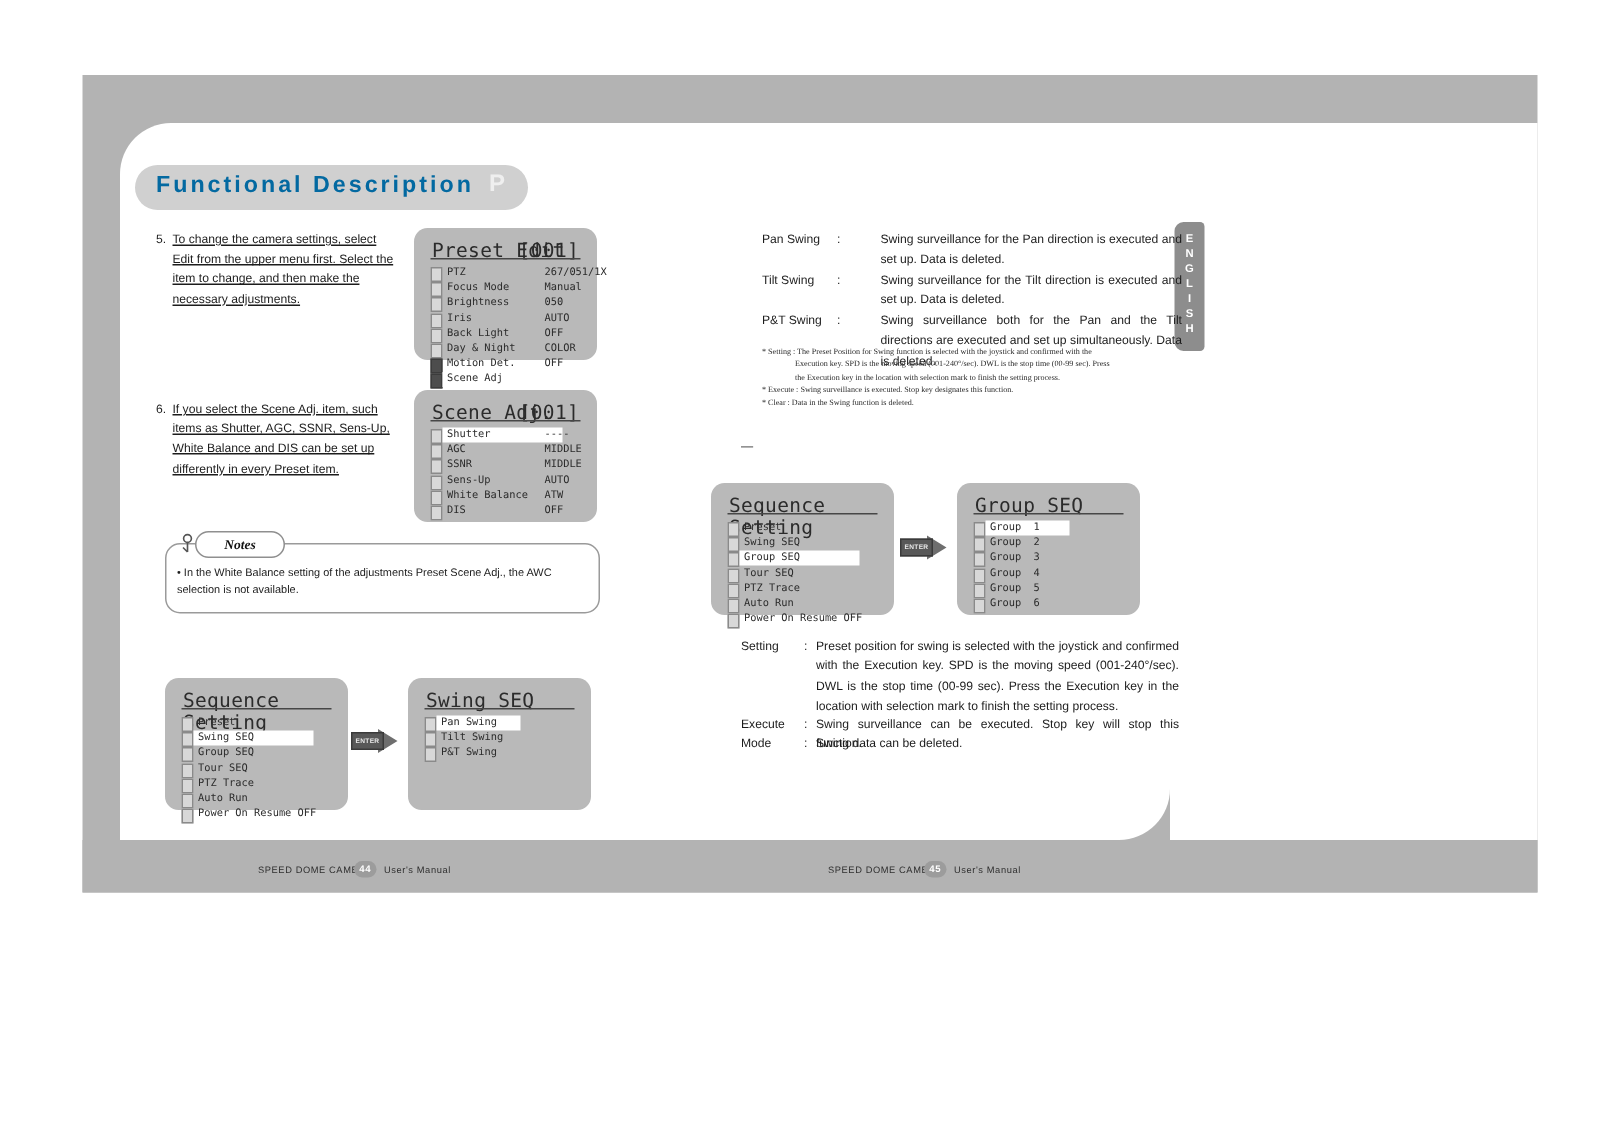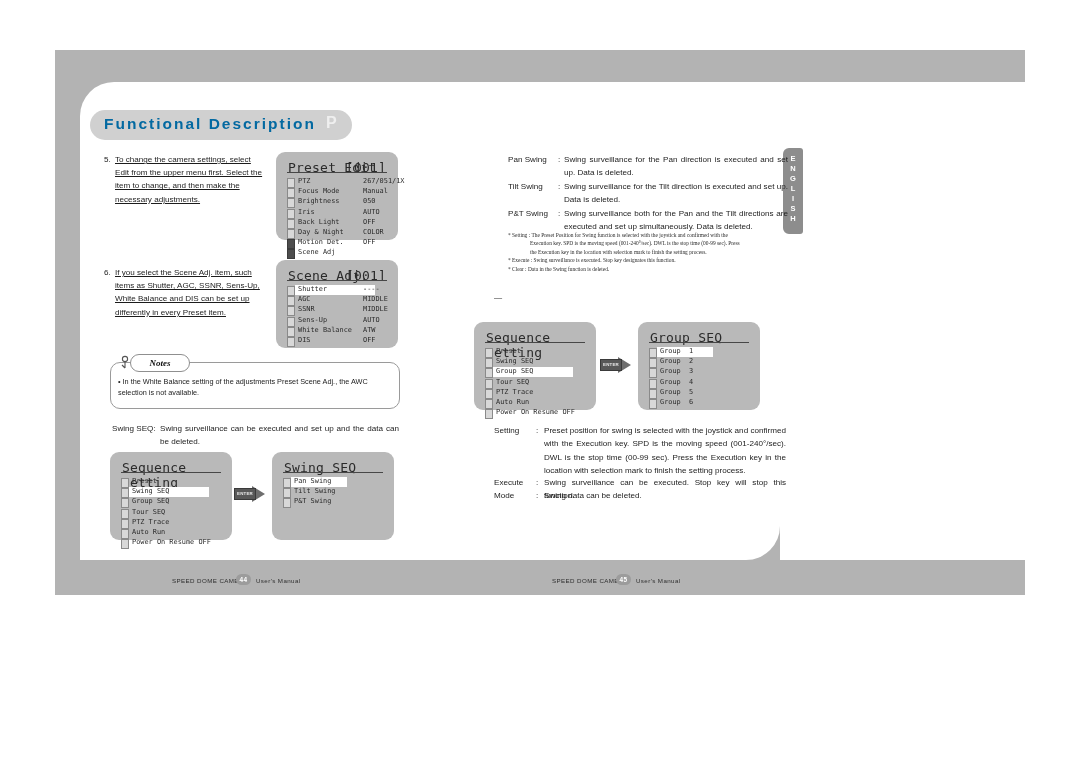--- a/index.html
+++ b/index.html
@@ -31,21 +31,21 @@
           writing-mode:vertical-rl;text-orientation:upright;margin:6px auto 0;text-align:center;
           line-height:9px;}
   .numitem{position:absolute;color:#1c1c1c;font-size:8.1px;line-height:13.2px;}
   .numitem .n{position:absolute;left:0;top:0;}
   .numitem .t{display:block;margin-left:11px;text-decoration:underline;}
 
   
   .defrow{position:absolute;color:#1c1c1c;font-size:8.1px;line-height:13.4px;}
   .defrow .lbl{position:absolute;left:0;top:0;width:50px;text-align:left;}
   .defrow .col{position:absolute;left:50px;top:0;}
-  .defrow .txt{display:block;margin-left:56px;text-align:justify;}
+  .defrow .txt{display:block;margin-left:79px;text-align:justify;}
 
   
   .fine{position:absolute;color:#2a2a2a;font-size:5.4px;line-height:8.4px;font-family:"Liberation Serif",serif;}
   .fine .fl{display:block;}
   .fine .ind{display:block;padding-left:22px;}
 
   
   .notes{position:absolute;left:110px;top:362px;width:288px;height:45px;background:#ffffff;
          border:1px solid #9a9a9a;border-radius:10px;}
   .notes-tab{position:absolute;left:130px;top:354px;width:58px;height:16px;background:#ffffff;
@@ -121,24 +121,20 @@
     <svg width="14" height="15" viewBox="0 0 14 15">
       <circle cx="7" cy="4" r="2.6" fill="none" stroke="#555" stroke-width="1.1"></circle>
       <path d="M7 6.5 L7 13 M4 10 L7 13" fill="none" stroke="#555" stroke-width="1.1"></path>
     </svg>
   </div>
   <div class="notes-tab">
     <span>Notes</span>
   </div>
   <div class="notes-body">• In the White Balance setting of the adjustments Preset Scene Adj., the AWC selection is not available.</div>
 
-  <div class="defrow" style="left:112px;top:422px;width:287px;">
-    <span class="lbl" style="width:46px;">Swing SEQ:</span>
-    <span class="txt" style="margin-left:48px;">Swing surveillance can be executed and set up and the data can be deleted.</span>
-  </div>
 
   <div class="defrow" style="left:508px;top:153px;width:280px;">
     <span class="lbl">Pan Swing</span>
     <span class="col">:</span>
     <span class="txt">Swing surveillance for the Pan direction is executed and set up. Data is deleted.</span>
   </div>
 
   <div class="defrow" style="left:508px;top:180px;width:280px;">
     <span class="lbl">Tilt Swing</span>
     <span class="col">:</span>

